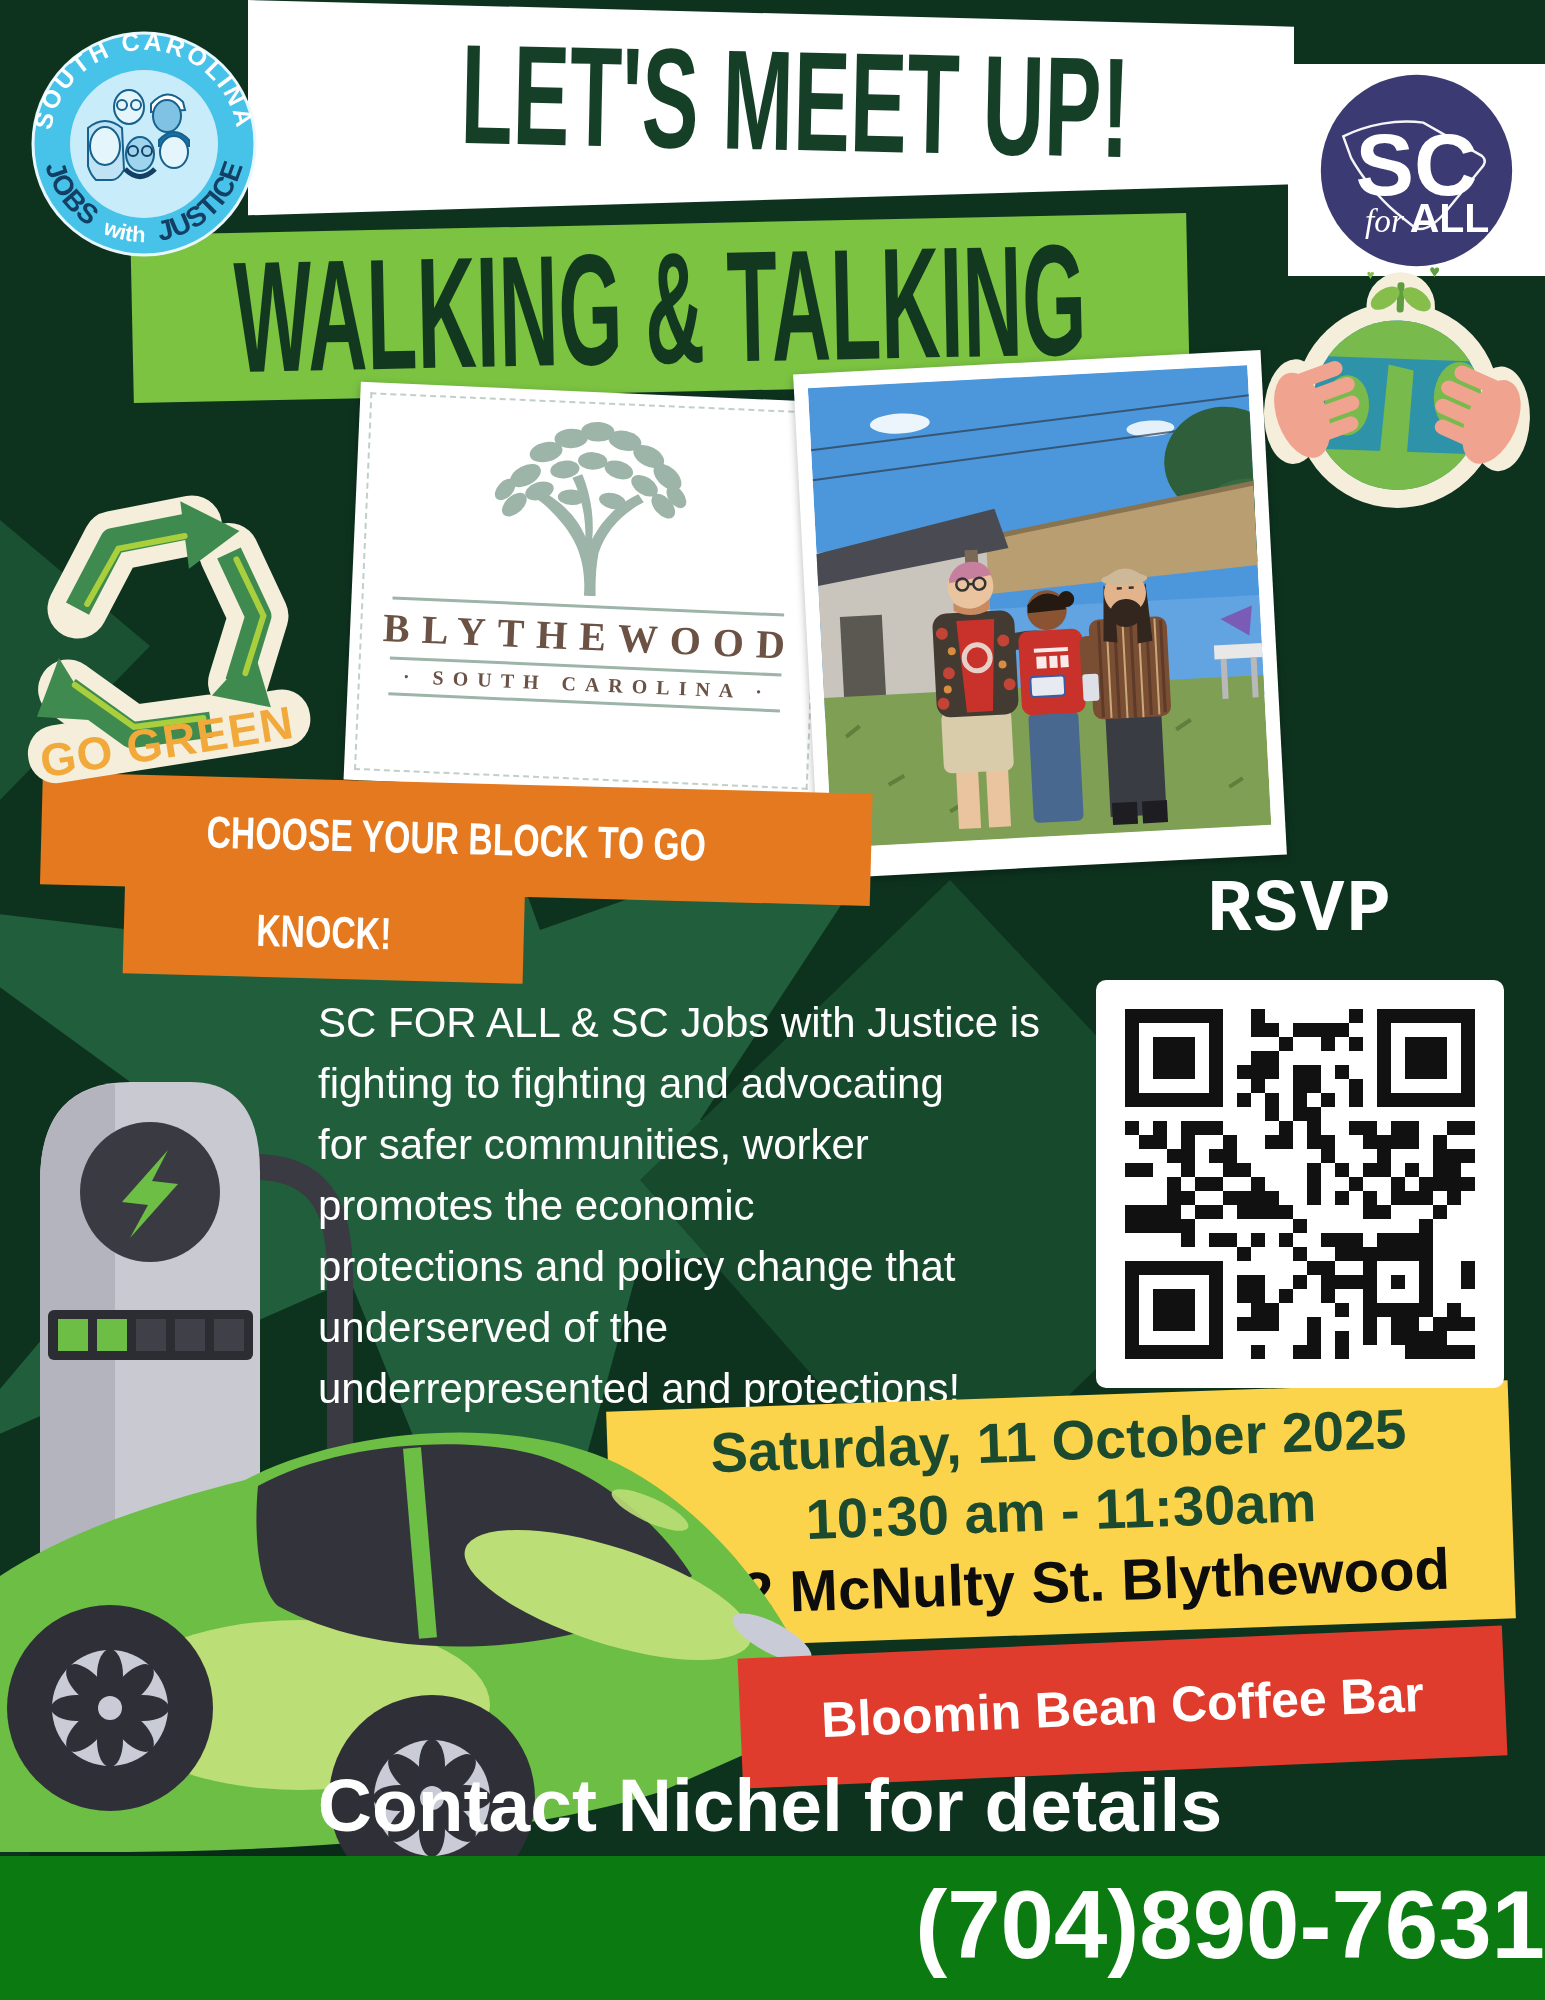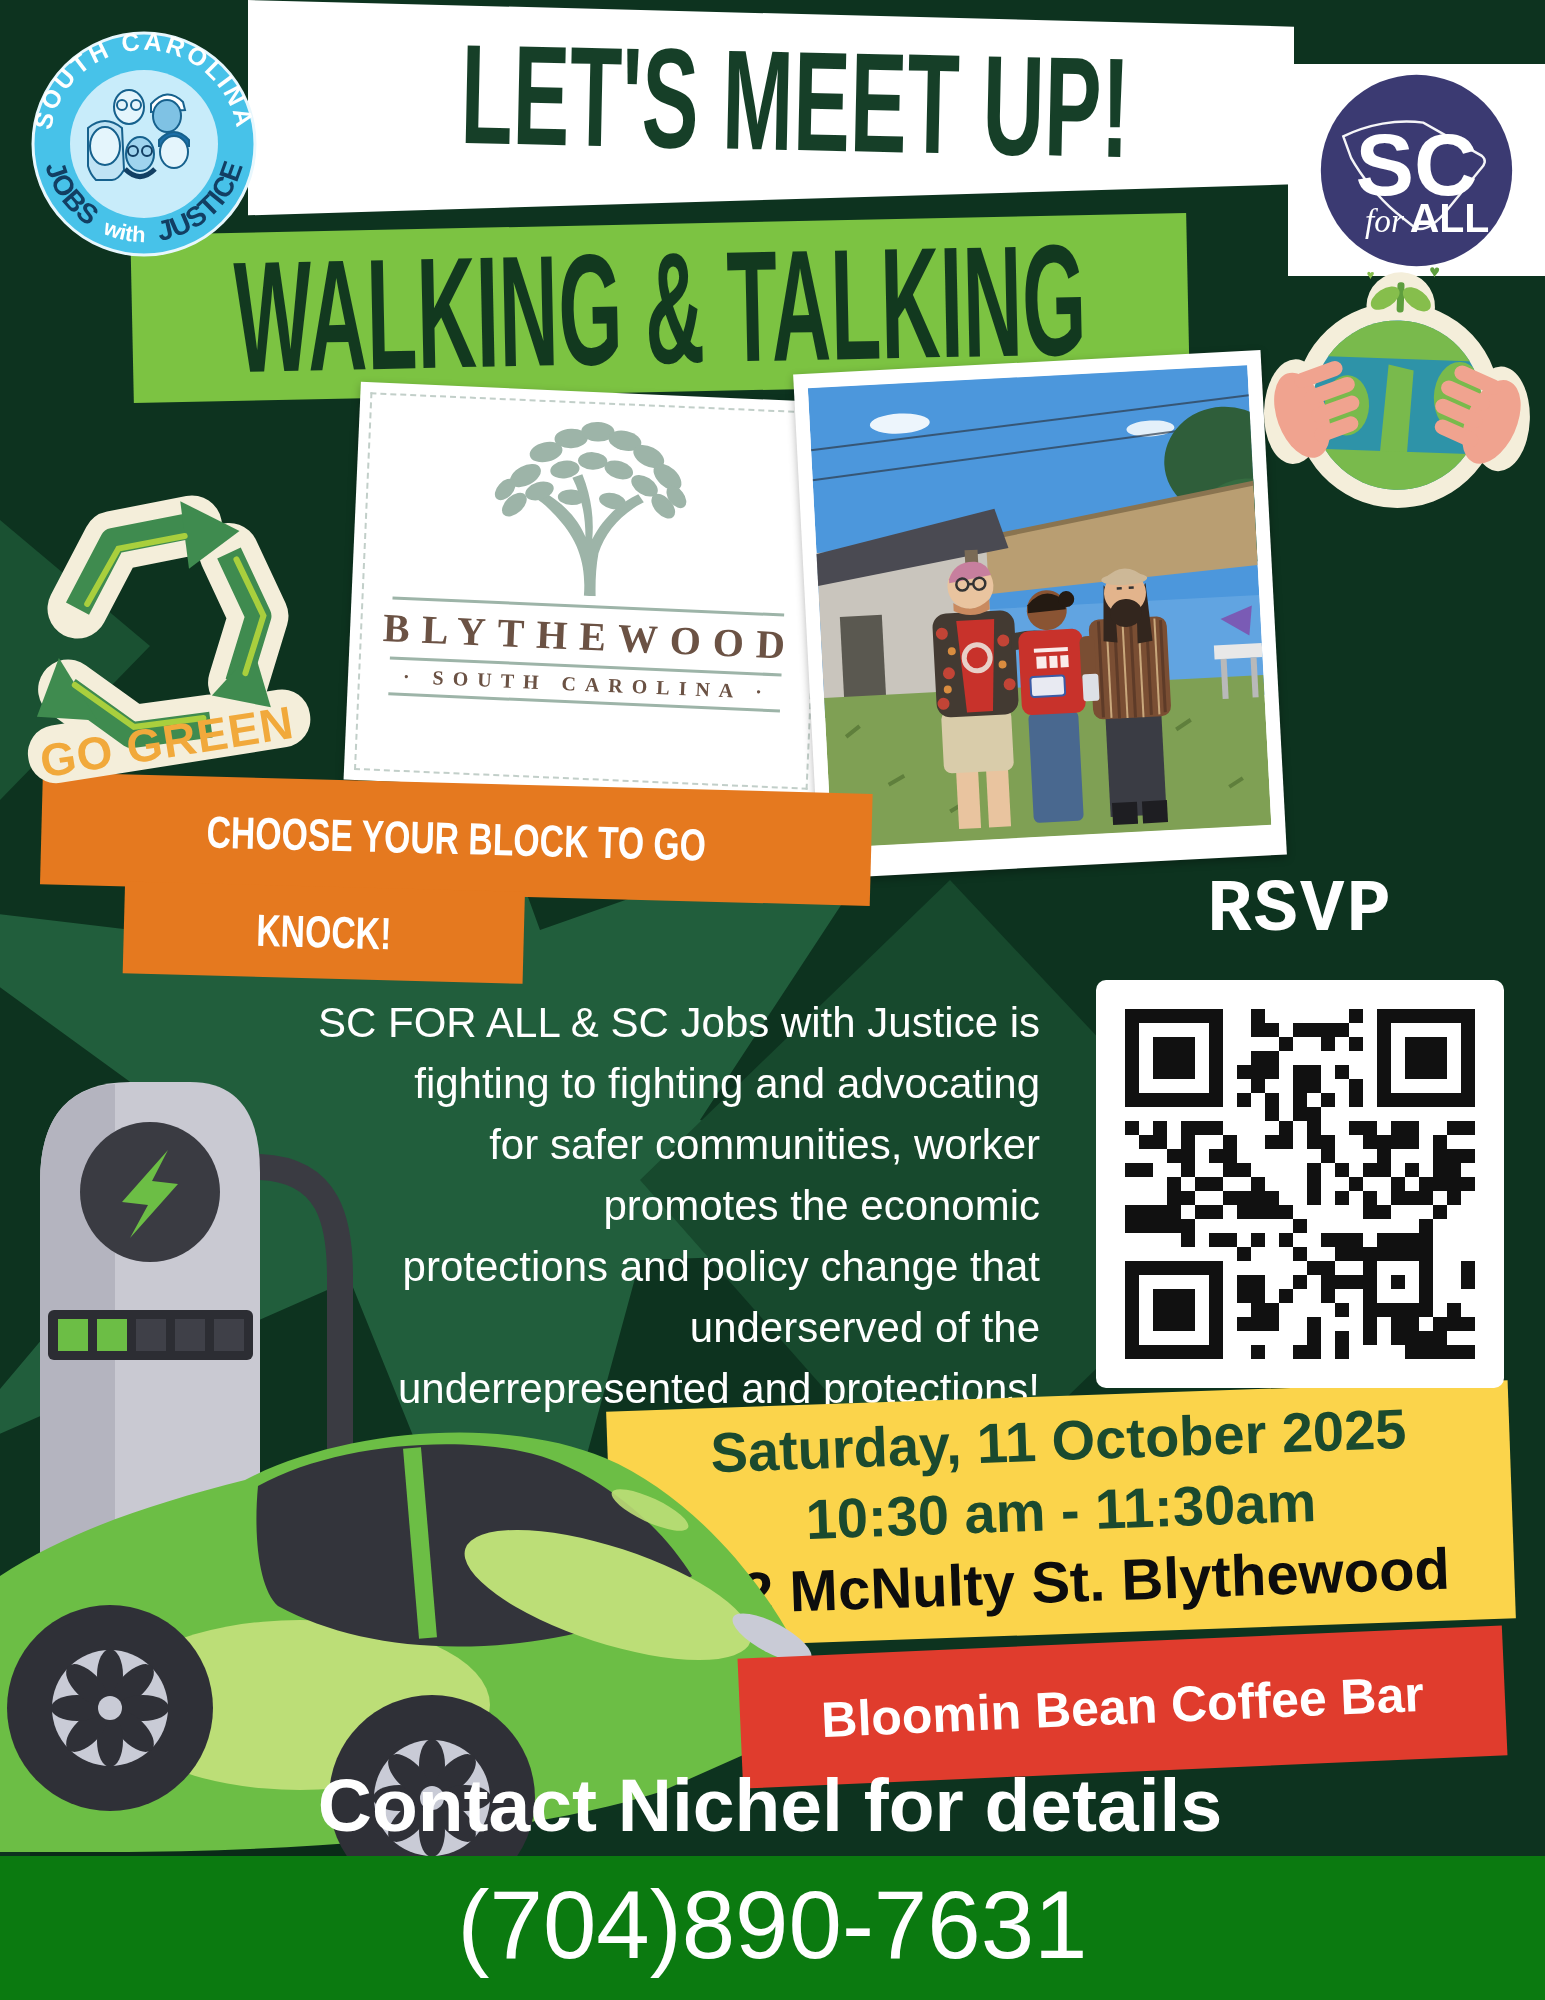--- a/index.html
+++ b/index.html
@@ -50,39 +50,39 @@
   .orange-wrap{left:30px;top:770px;width:1000px;height:240px;z-index:4;transform:rotate(1.5deg);}
   .orange-1{position:absolute;left:10px;top:15px;width:830px;height:112px;background:#e5791f;
     display:flex;align-items:center;justify-content:center;color:#fff;font-size:45px;font-weight:700;}
   .orange-2{position:absolute;left:95px;top:122px;width:400px;height:92px;background:#e5791f;
     display:flex;align-items:center;justify-content:center;color:#fff;font-size:45px;font-weight:700;}
   
   .rsvp{left:1120px;top:868px;width:360px;text-align:center;color:#fff;font-size:74px;
     font-weight:700;z-index:4;letter-spacing:2px;font-family:Liberation Mono, monospace;}
   .qrbox{left:1096px;top:980px;width:408px;height:408px;background:#fff;border-radius:10px;z-index:5;}
   
-  .desc{left:318px;top:992px;z-index:4;color:#fff;font-size:42px;line-height:61px;text-align:right;}
+  .desc{left:318px;top:992px;z-index:4;color:#fff;font-size:42px;line-height:61px;}
   .desc div{white-space:nowrap;}
   
   .charger{left:10px;top:1062px;width:350px;height:560px;z-index:2;}
   .car{left:-40px;top:1390px;width:890px;height:468px;z-index:5;}
   
   .yellow{left:610px;top:1396px;width:902px;height:238px;background:#fbd44b;z-index:4;
     transform:rotate(-2deg);text-align:center;padding-top:10px;box-sizing:border-box;}
   .yellow .l1,.yellow .l2{font-size:56px;font-weight:700;color:#1b4a2e;line-height:70px;}
   .yellow .l3{font-size:58px;font-weight:700;color:#0d0d0d;line-height:72px;}
   .red{left:740px;top:1642px;width:765px;height:130px;background:#e03c2d;z-index:6;
     transform:rotate(-2.5deg);display:flex;align-items:center;justify-content:center;
     color:#fff;font-size:50px;font-weight:700;}
   
   .contact{left:200px;top:1762px;width:1140px;text-align:center;color:#fff;font-size:75px;
     z-index:7;font-weight:700;}
   .bottombar{left:0;top:1856px;width:1545px;height:144px;background:#0b7a10;z-index:8;}
-  .phone{left:0;top:1870px;width:1545px;text-align:center;color:#fff;font-size:96px;
-    z-index:9;font-weight:400;}
+  .phone{left:0;top:1870px;width:1545px;text-align:right;color:#fff;font-size:96px;
+    z-index:9;font-weight:700;}
 </style>
 </head>
 <body>
 
 <div id="poster">
 
   <div class="abs bg-star1"></div>
   <div class="abs bg-star2"></div>
   <div class="abs bg-tri"></div>
   <div class="abs bg-wedge"></div>

